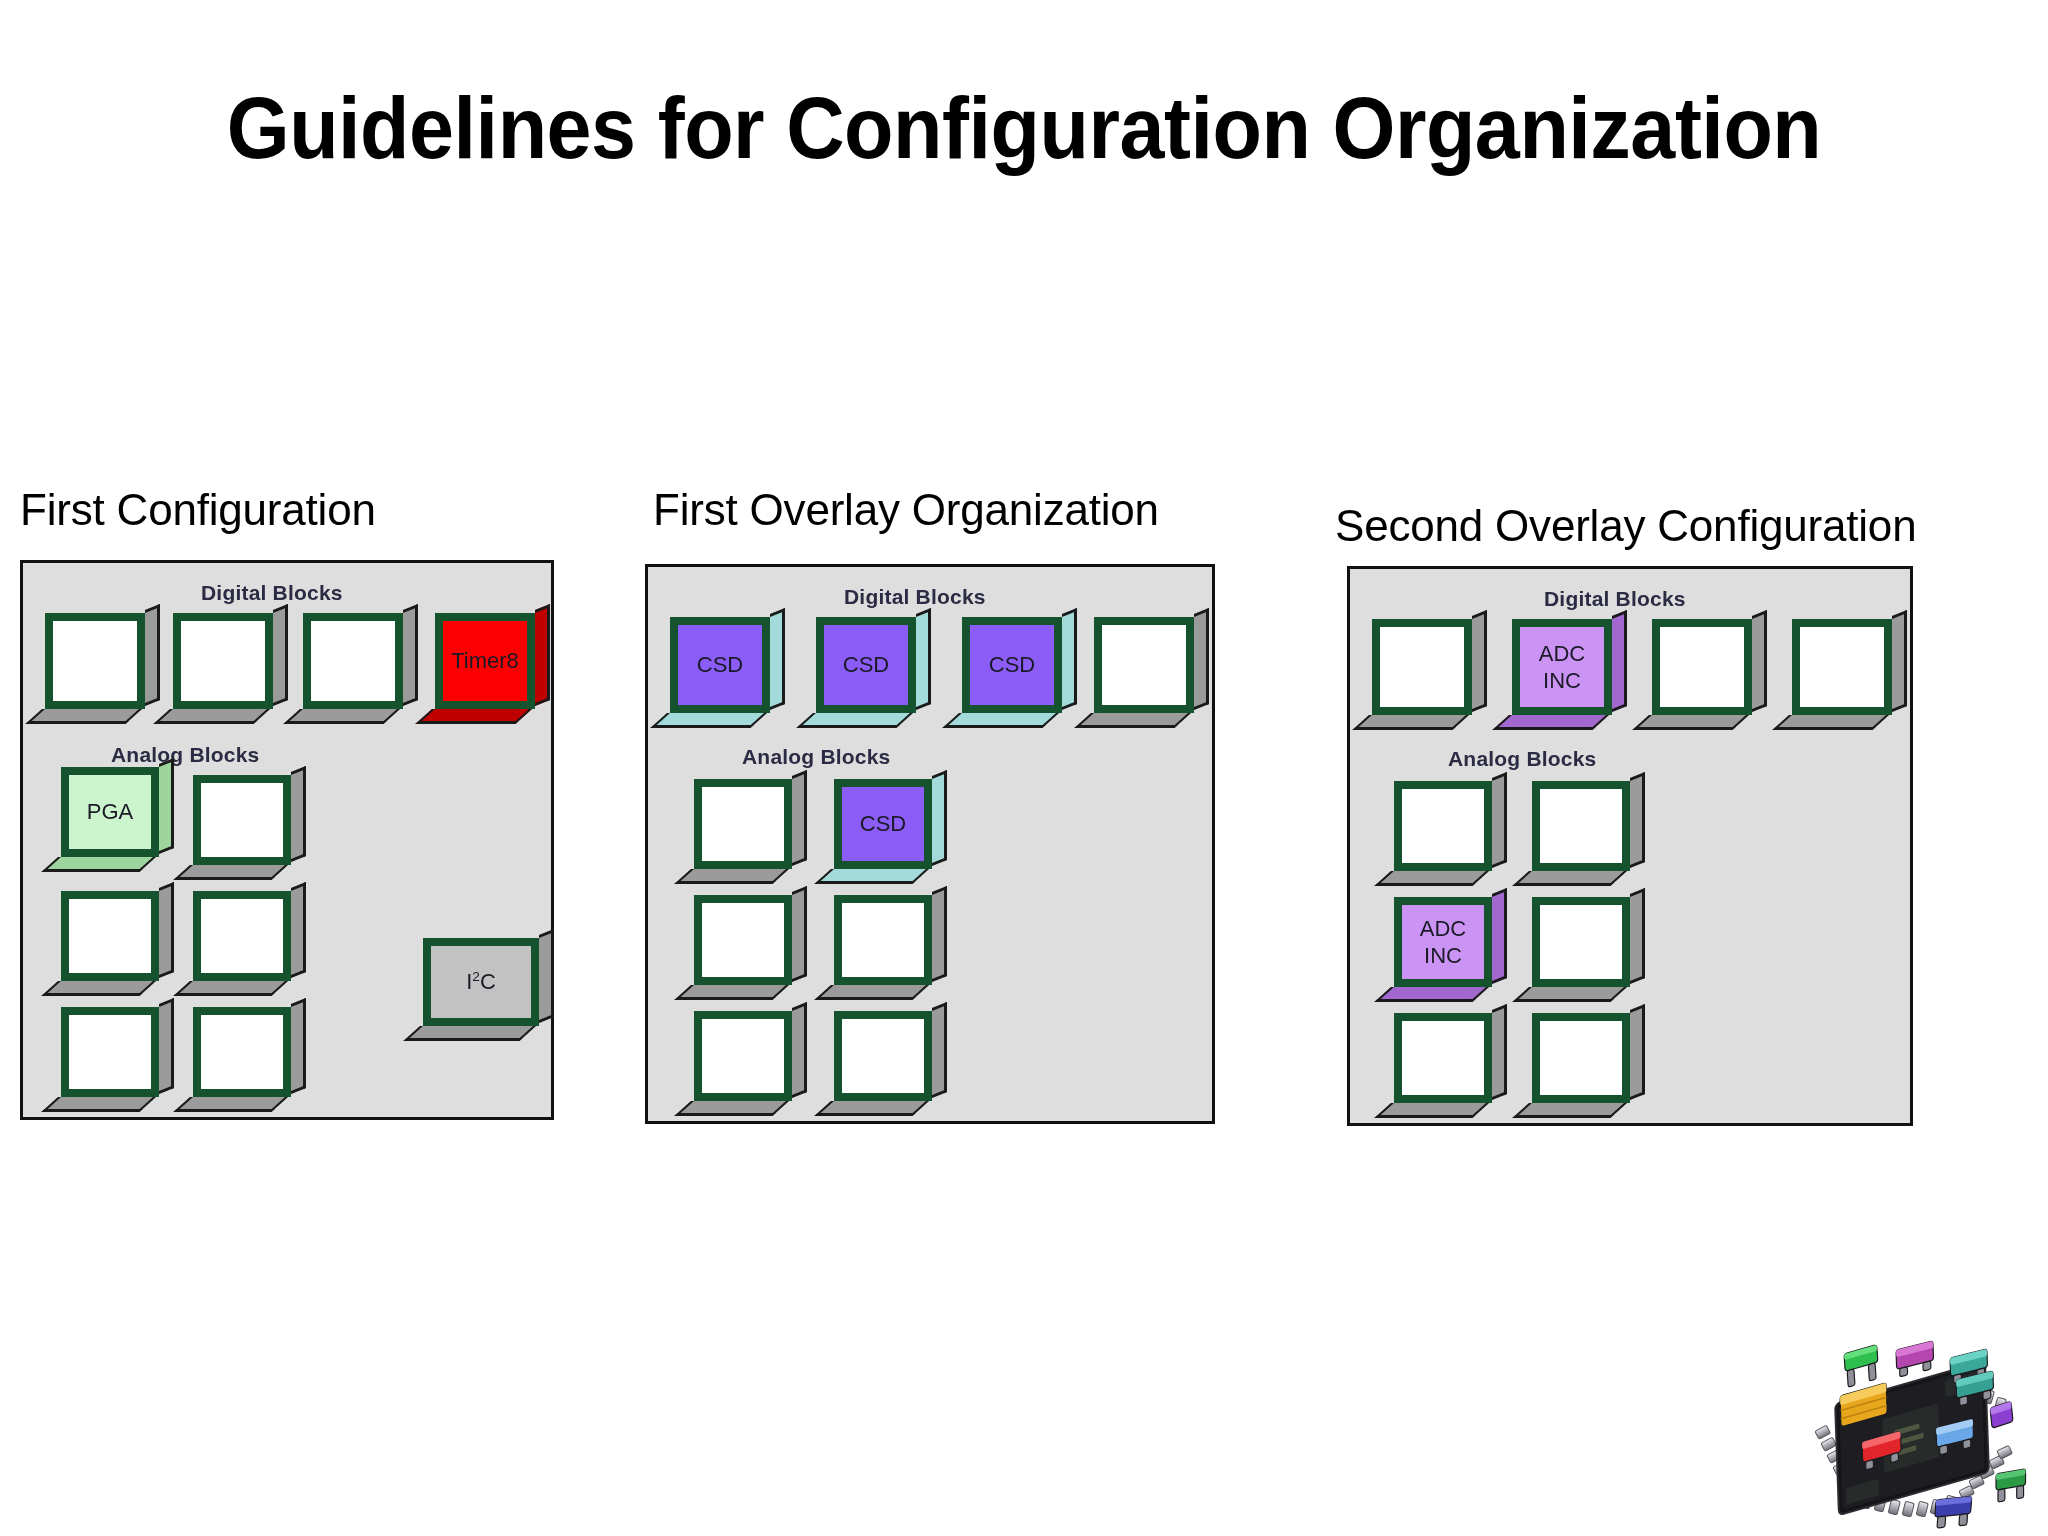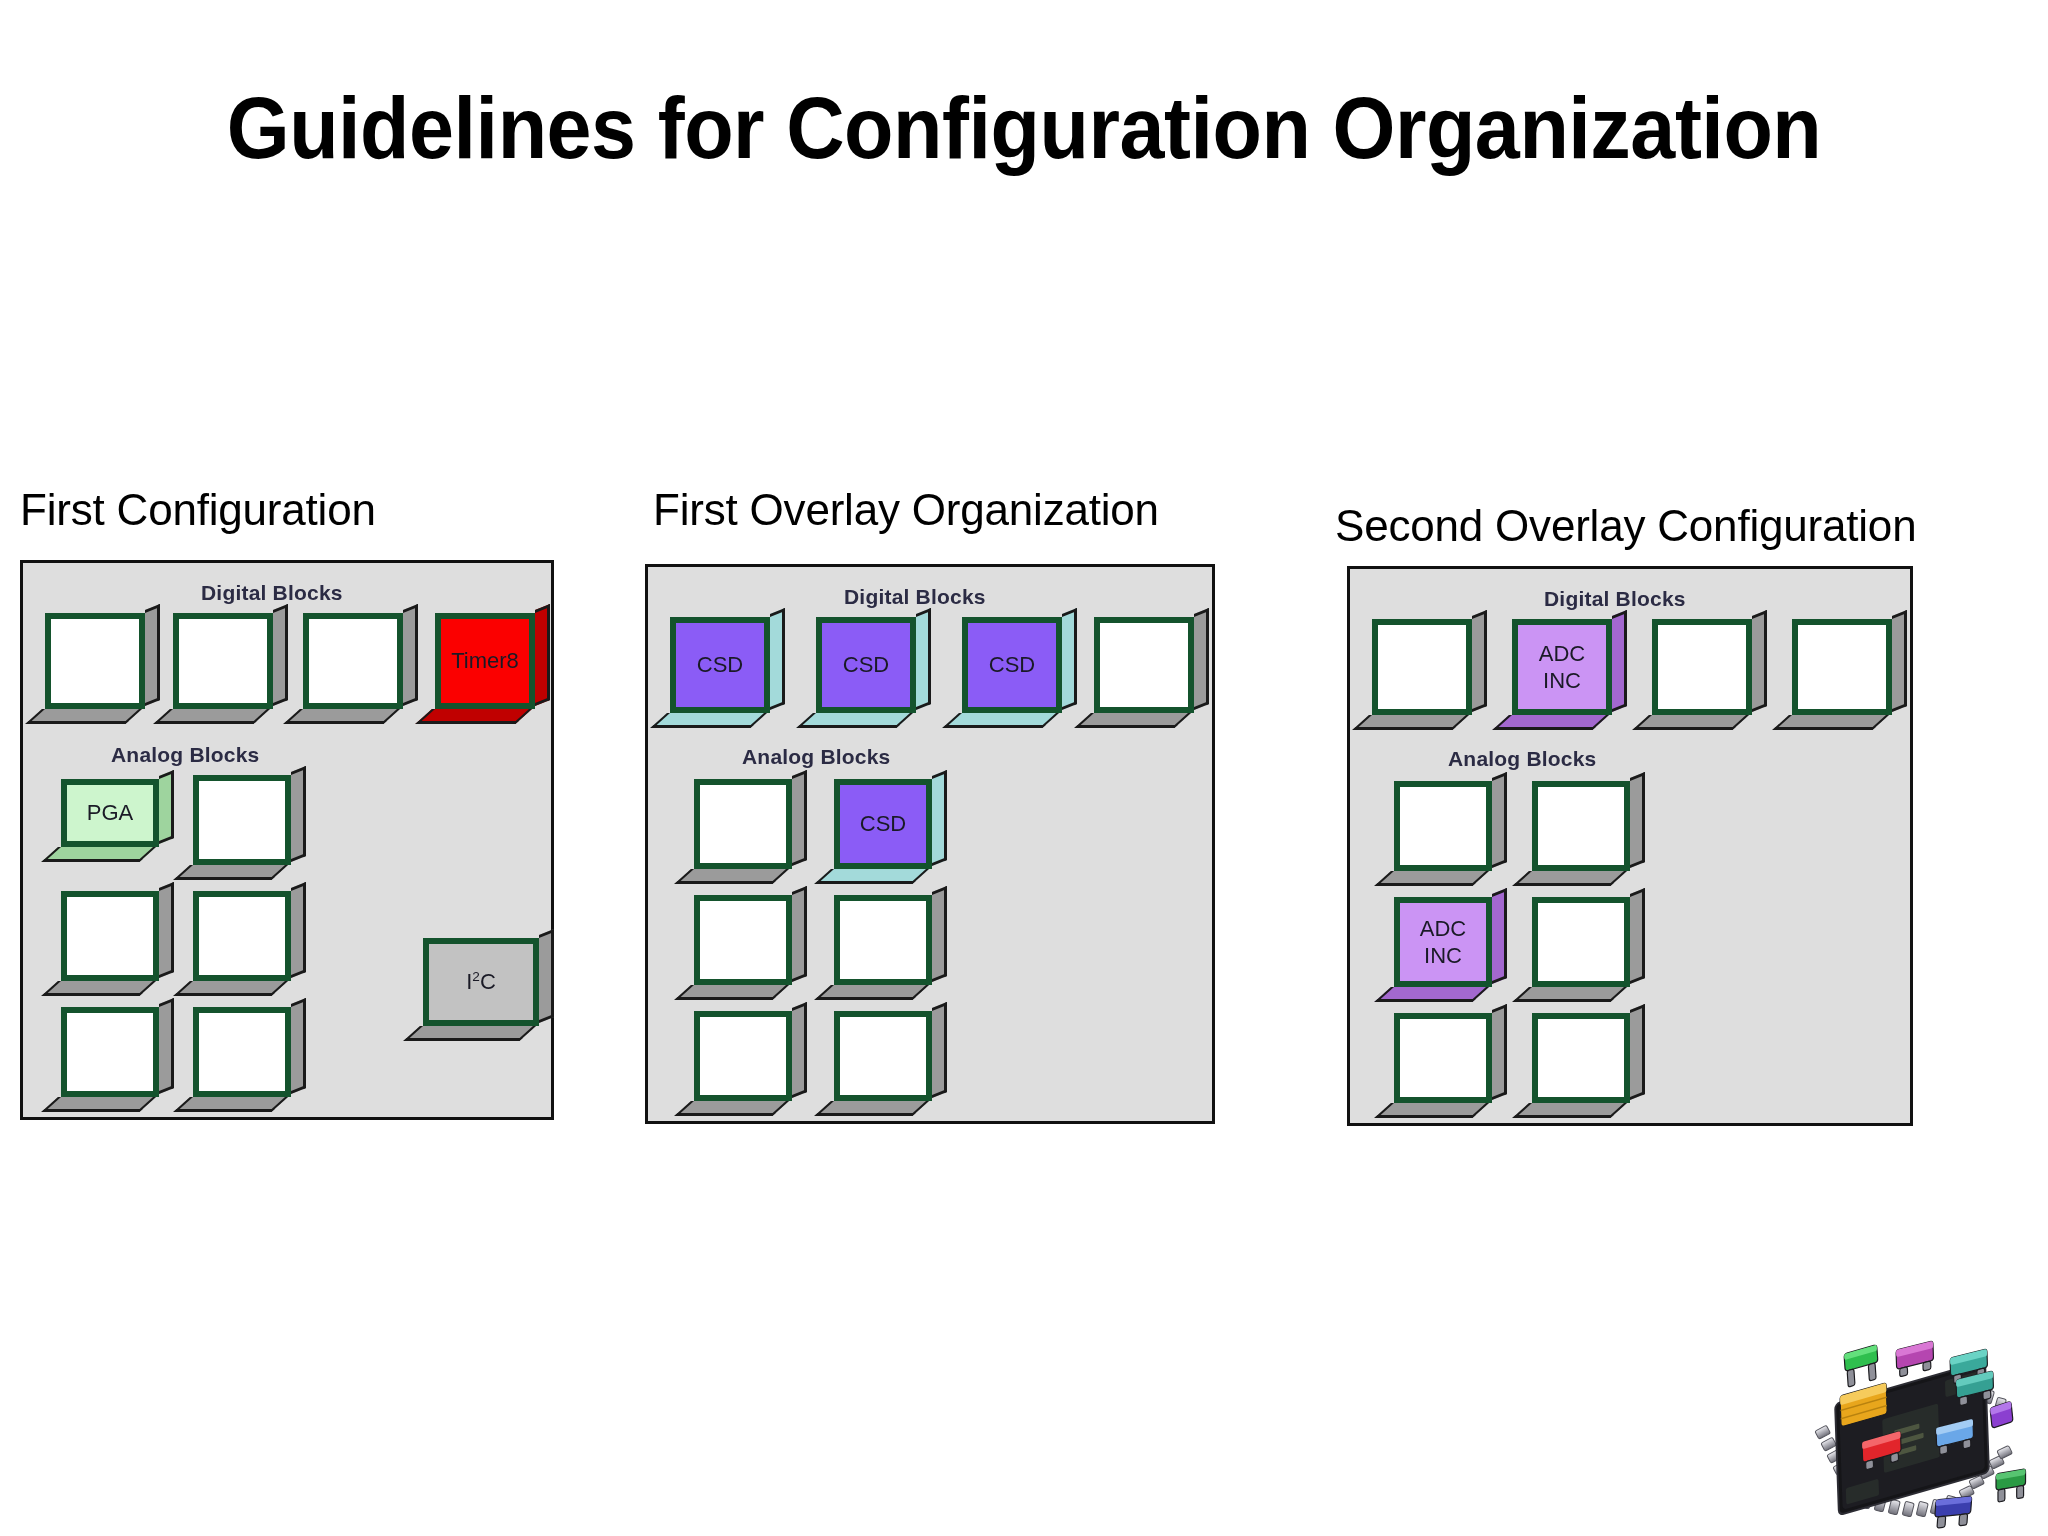--- a/index.html
+++ b/index.html
@@ -70,21 +70,21 @@
     position: absolute;
     box-sizing: border-box;
   }
   .block .face {
     position: absolute;
     left: 0;
     top: 0;
     width: 100%;
     height: 100%;
     box-sizing: border-box;
-    border: 6px solid #14532d;
+    border: 8px solid #14532d;
     display: flex;
     flex-direction: column;
     align-items: center;
     justify-content: center;
     font-size: 22px;
     line-height: 1.25;
     color: #1a1a26;
     z-index: 2;
   }
   
@@ -170,21 +170,21 @@
       <span class="face"></span>
     </div>
     <div class="block c-red" style="left:412px; top:50px; width:100px; height:96px;">
       <span class="side-r"></span>
       <span class="side-b"></span>
       <span class="face">Timer8</span>
     </div>
 
     <div class="section-label" style="left:88px; top:180px;">Analog Blocks</div>
 
-    <div class="block c-green" style="left:38px; top:216px; width:98px; height:68px;">
+    <div class="block c-green" style="left:38px; top:204px; width:98px; height:90px;">
       <span class="side-r"></span>
       <span class="side-b"></span>
       <span class="face">PGA</span>
     </div>
     <div class="block c-white" style="left:170px; top:212px; width:98px; height:90px;">
       <span class="side-r"></span>
       <span class="side-b"></span>
       <span class="face"></span>
     </div>
     <div class="block c-white" style="left:38px; top:328px; width:98px; height:90px;">

